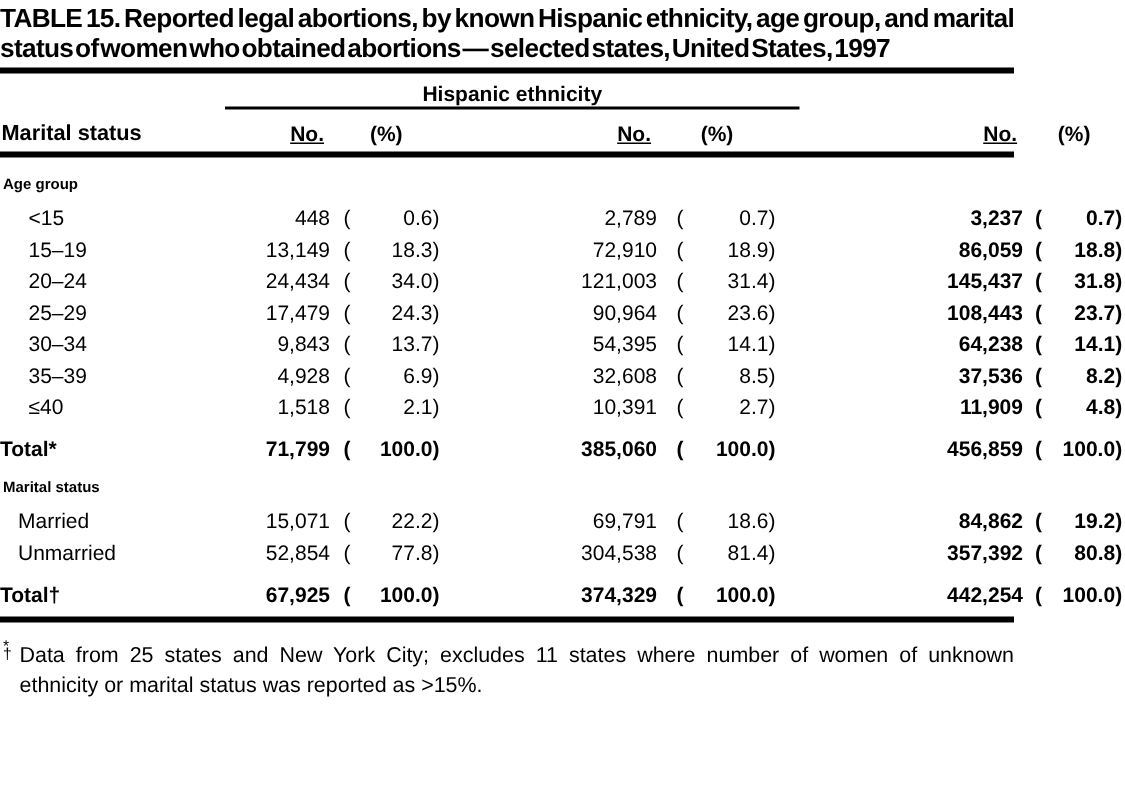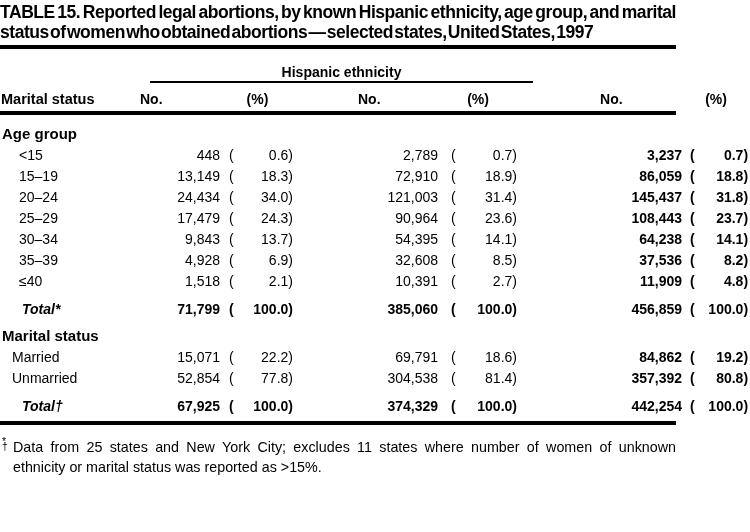--- a/index.html
+++ b/index.html
@@ -40,54 +40,54 @@
     border-bottom:2.5px solid #000;
     text-align:center;padding-bottom:1px;
   }
   tr.hdrB td{height:25px;}
   .grp{border-bottom:2.5px solid #000;text-align:center;padding-bottom:1px;}
   .grp.g0{margin:0 -3px 1px 10px;}
   .grp.g1{margin:0 -15px 1px 19px;}
   .grp.g2{margin:0 0 1px 5px;}
   .stub{text-align:left;padding-left:1px;font-size:14.5px;}
   tr.hdrC td{height:23px;padding-bottom:4px;}
-  .noh{text-align:left;padding-right:4px;}
+  .noh{text-align:right;padding-right:4px;text-decoration:underline;}
   .pcth{text-align:center;}
 
   
   .num{text-align:right;}
   .pct-box{display:flex;}
   .pct-box .pv{flex:1;text-align:right;}
   .p1 .pct-box{padding-left:9px;padding-right:2px;}
   .p2 .pct-box{padding-left:13px;padding-right:1px;}
   .p3 .pct-box{padding-left:8px;padding-right:2px;}
   td.n3,td.p3{font-weight:700;}
   .data-row td{height:21px;}
   .sec0 td.lbl{padding-left:19px;}
   .sec1 td.lbl{padding-left:12px;}
   tr.total-row td{font-weight:700;padding-top:7px;}
-  tr.total-row td.lbl{padding-left:22px;font-style:italic;}
-  .section-row td{font-weight:700;padding:5px 0 0 2px;height:22px;font-size:15px;}
+  tr.total-row td.lbl{padding-left:0;}
+  .section-row td{font-weight:700;padding:5px 0 0 2px;height:22px;font-size:10px;}
   .body-table{margin-top:0;}
 
   
   .footnotes{padding-top:7px;font-size:14.3px;line-height:20px;}
   .footnote{position:relative;padding-left:13px;text-align:justify;}
   .footnote + .footnote{margin-top:5px;}
   .fn-marker{position:absolute;left:2px;top:-1px;font-size:10.5px;font-weight:400;}
 </style>
 </head>
 <body>
 
 <div class="page">
 
   <div class="title">TABLE 15. Reported legal abortions, by known Hispanic ethnicity, age group, and marital status of women who obtained abortions — selected states, United States, 1997</div>
   <div class="rule title-rule"></div>
 
-  <table class="hdr" style="margin-top:15px;">
+  <table class="hdr" style="margin-top:5px;">
     <colgroup>
       <col class="c-lbl">
         <col class="c-n1">
         <col class="c-p1">
         <col class="c-g1">
       <col class="c-n2">
         <col class="c-p2">
         <col class="c-g2">
         <col class="c-n3">
         <col class="c-p3">

